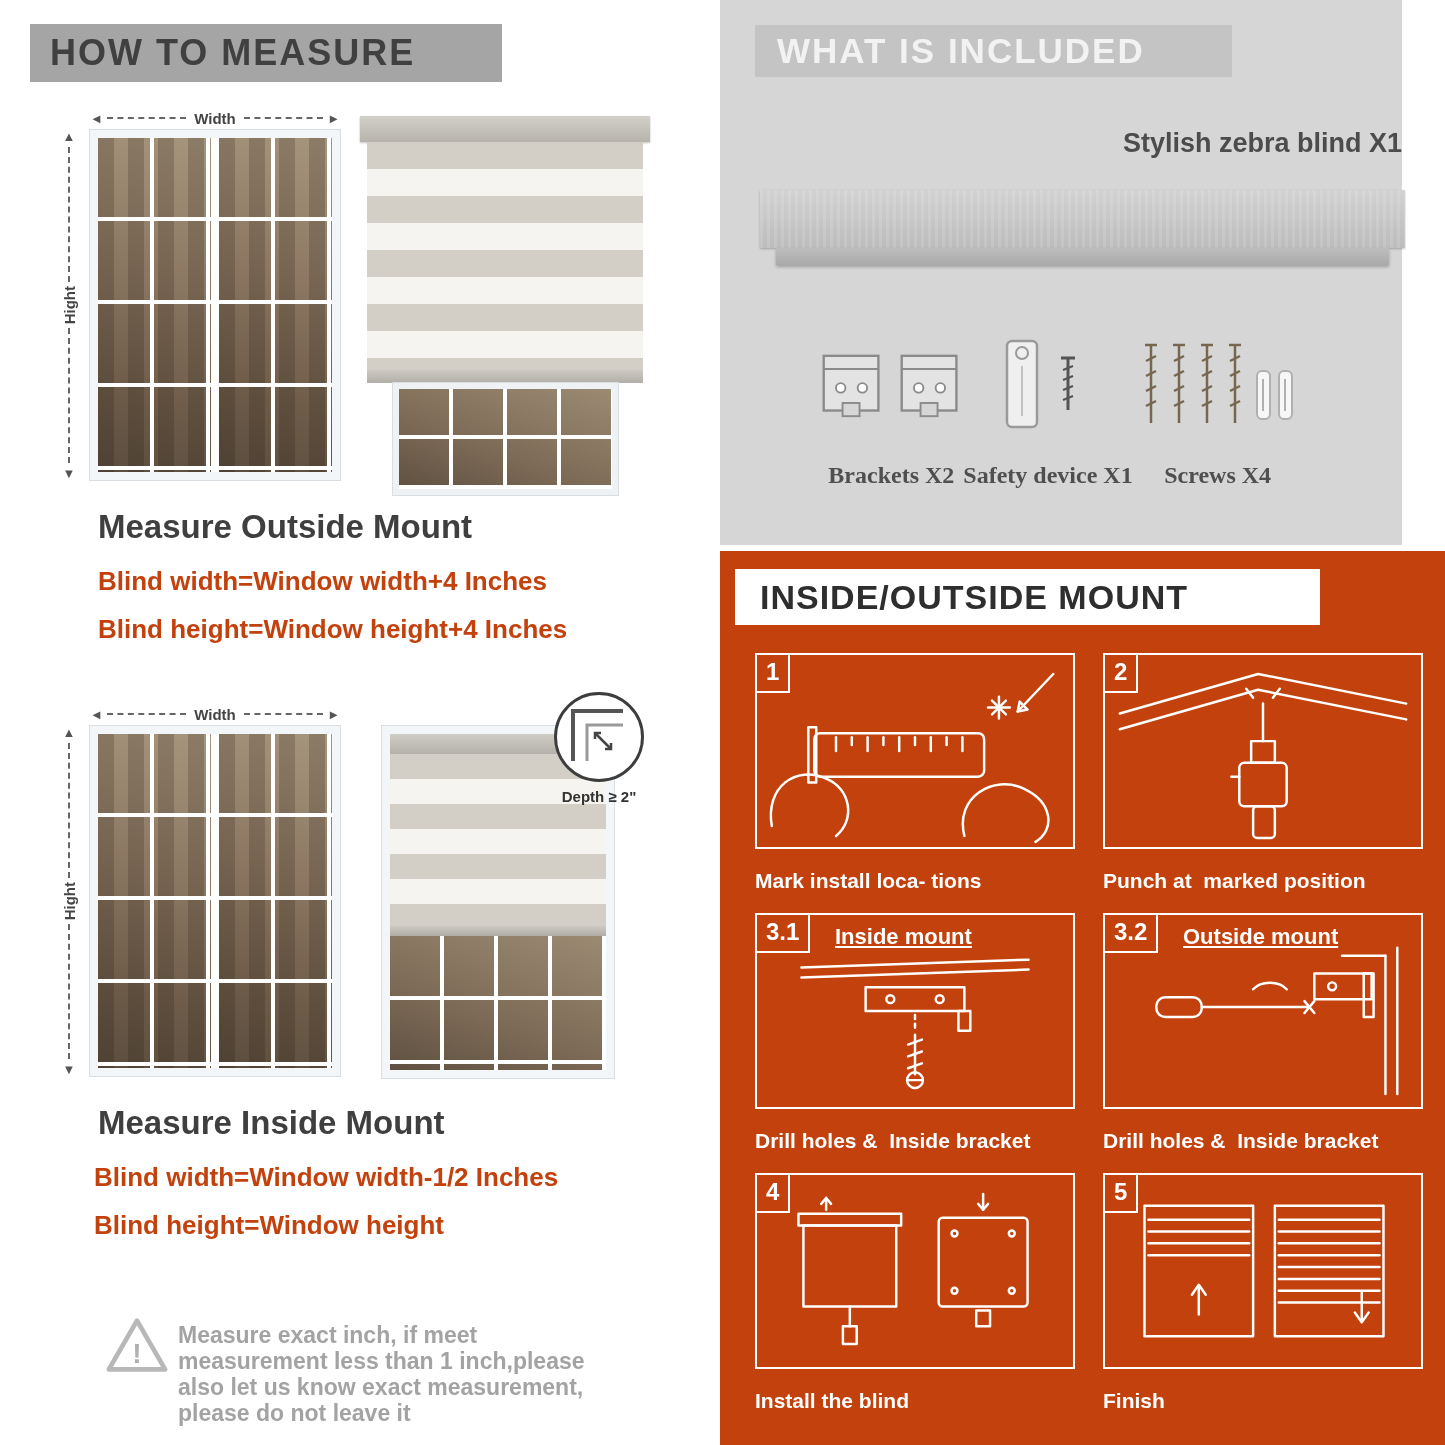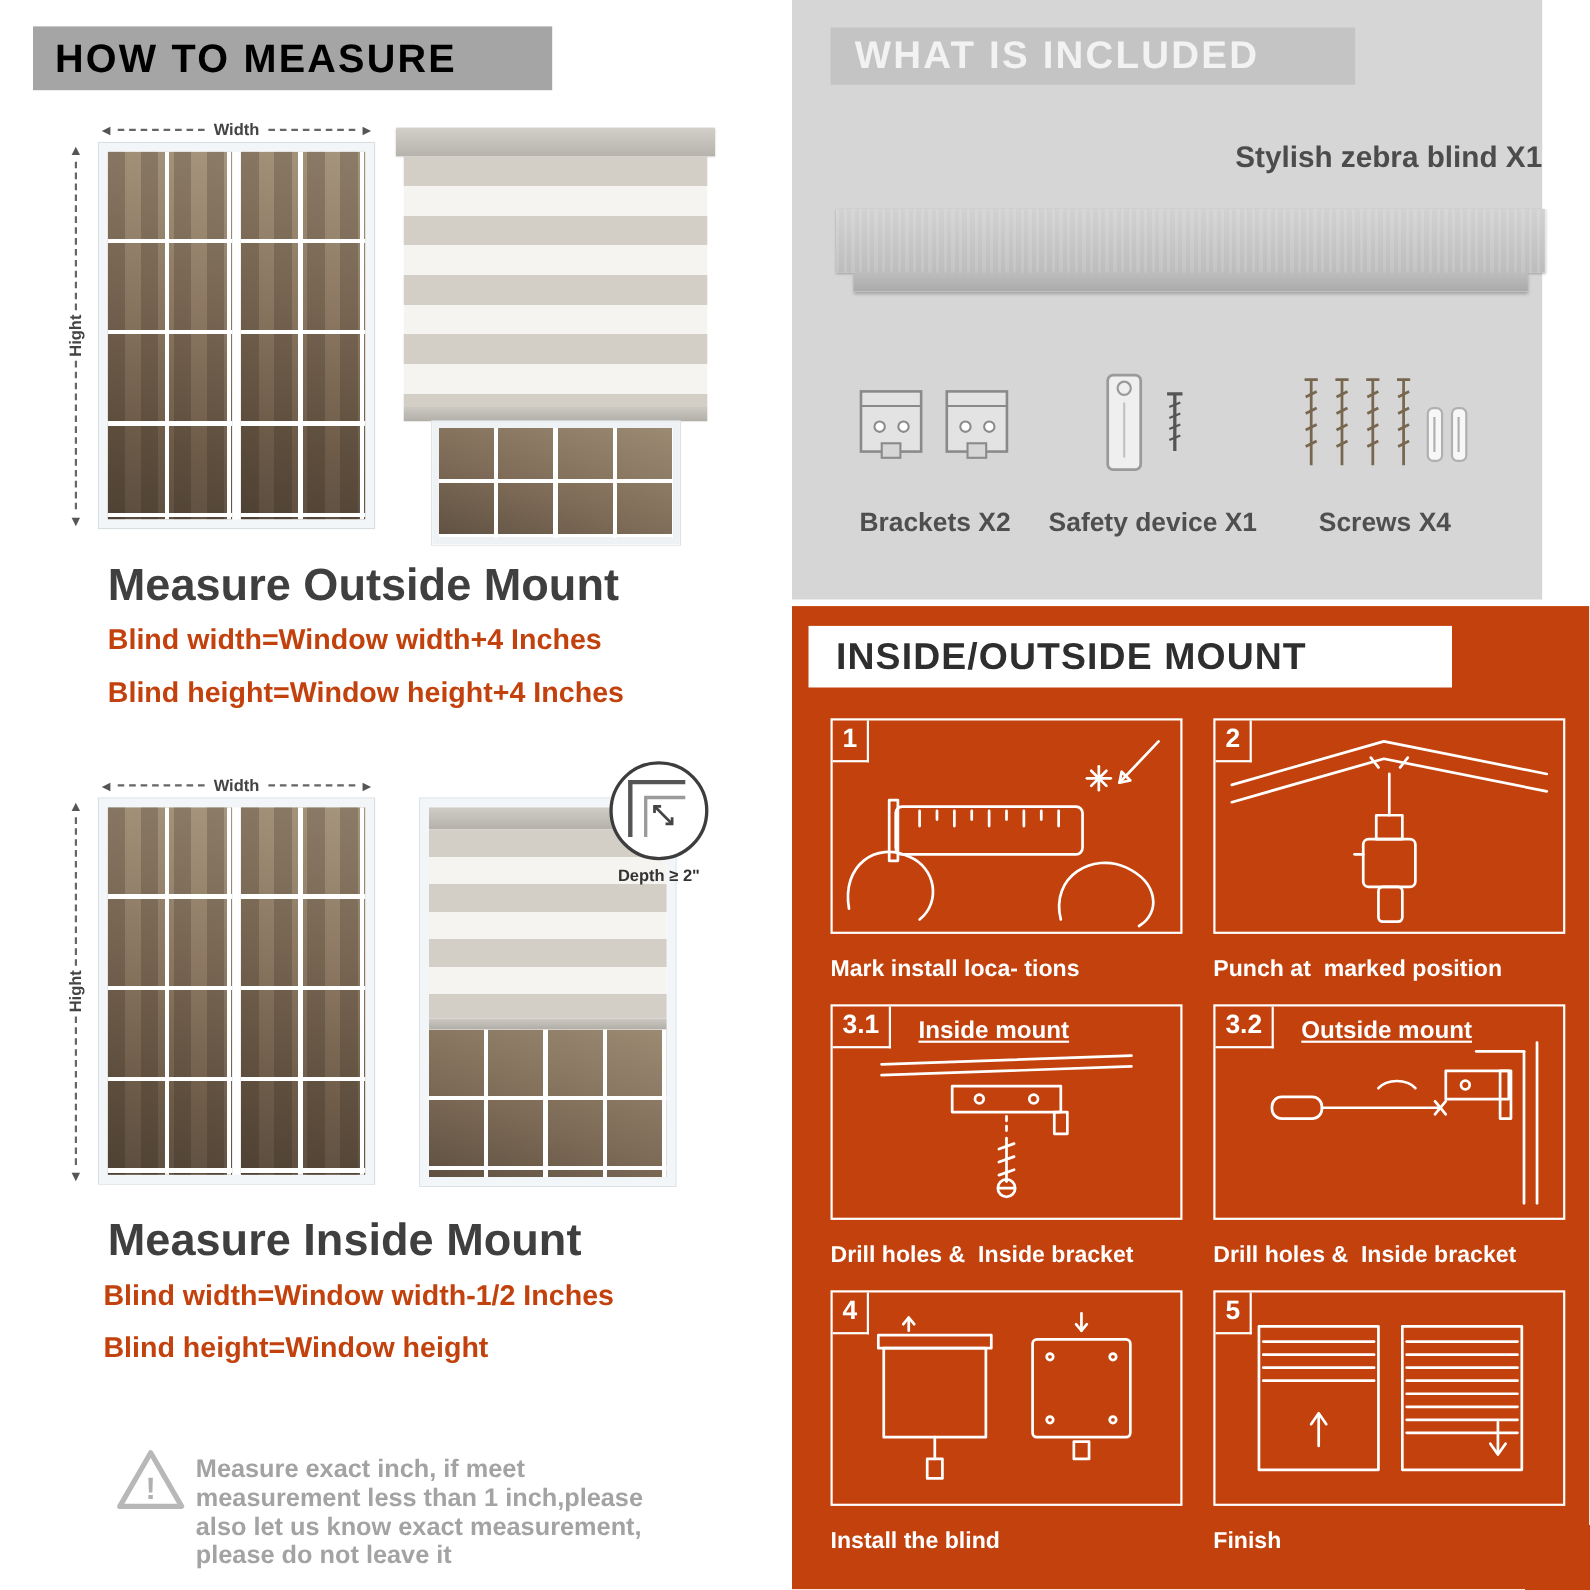--- a/index.html
+++ b/index.html
@@ -1,21 +1,21 @@
 <!DOCTYPE html>
 <html><head>
 <meta charset="utf-8">
 <style>
   html,body{margin:0;padding:0;background:#fff;}
   .page{position:relative;width:1445px;height:1445px;background:#fff;overflow:hidden;
         font-family:"Liberation Sans",sans-serif;}
 
   
   .banner-how{position:absolute;left:30px;top:24px;width:452px;height:58px;background:#a5a5a5;
-    color:#000000;font-size:36px;font-weight:bold;line-height:58px;padding-left:20px;letter-spacing:2px;}
+    color:#404040;font-size:36px;font-weight:bold;line-height:58px;padding-left:20px;letter-spacing:2px;}
 
   .winfig{position:absolute;}
   .warrow{display:flex;align-items:center;width:250px;margin-left:34px;color:#555;height:24px;}
   .warrow .dash{flex:1;border-top:2px dashed #666;height:0;margin:0 4px;}
   .warrow .ah{font-size:13px;line-height:1;}
   .alabel{font-size:15px;font-weight:bold;color:#444;padding:0 4px;}
   .figrow{display:flex;gap:8px;}
   .varrow{display:flex;flex-direction:column;align-items:center;width:26px;color:#555;}
   .varrow .vdash{flex:1;border-left:2px dashed #666;width:0;margin:4px 0;}
   .varrow .ah{font-size:13px;line-height:1;}
@@ -34,21 +34,21 @@
   .cassette{height:26px;background:linear-gradient(180deg,#d3d0ca,#b6b3ac);box-shadow:0 1px 2px rgba(0,0,0,.25);}
   .fabric{width:276px;margin:0 auto;height:228px;
     background:repeating-linear-gradient(180deg,#d3cfc7 0 27px,#f6f4f0 27px 54px);}
   .bottomrail{width:276px;margin:0 auto;height:13px;background:linear-gradient(180deg,#ccc9c2,#b2afa8);}
   .peek{width:213px;margin:0 auto;height:100px;border:6px solid #eef2f4;box-shadow:0 0 0 1px #d8dee2;
     background-image:
       repeating-linear-gradient(180deg, rgba(0,0,0,0) 0 46px, #fff 46px 50px),
       repeating-linear-gradient(90deg, rgba(0,0,0,0) 0 50px, #fff 50px 54px),
       linear-gradient(200deg,#9c8b73 0%,#7c6a56 60%,#5f5041 100%);}
 
-  .heading{position:absolute;color:#3f3f3f;font-size:41px;font-weight:bold;margin:0;}
+  .heading{position:absolute;color:#3f3f3f;font-size:33px;font-weight:bold;margin:0;}
   .bodylines{position:absolute;color:#c2410c;font-size:26px;font-weight:bold;}
   .bodylines p{margin:0 0 10px 0;line-height:38px;}
 
   .blindfig2{position:absolute;left:382px;top:726px;width:216px;height:336px;
     border:8px solid #f3f6f8;background:#fff;box-shadow:0 0 0 1px #d8dee2;}
   .blindfig2 .cassette2{height:20px;background:linear-gradient(180deg,#d0cdc7,#b4b1aa);}
   .blindfig2 .fabric2{height:172px;background:repeating-linear-gradient(180deg,#d3cfc7 0 25px,#f6f4f0 25px 50px);}
   .blindfig2 .rail2{height:10px;background:linear-gradient(180deg,#ccc9c2,#b0ada6);}
   .blindfig2 .panes2{height:134px;
     background-image:
@@ -70,21 +70,21 @@
     color:#f2f2f2;font-size:35px;font-weight:bold;line-height:52px;padding-left:22px;letter-spacing:2px;}
   .blind-title{position:absolute;left:0;right:0;top:128px;text-align:right;
     color:#4c4c4c;font-size:27px;font-weight:bold;}
   .headrail{position:absolute;left:40px;top:190px;width:645px;height:58px;
     background:
       repeating-linear-gradient(90deg, rgba(255,255,255,0.12) 0 3px, rgba(0,0,0,0) 3px 7px),
       linear-gradient(180deg,#d2d2d2,#bcbcbc);
     box-shadow:0 1px 2px rgba(0,0,0,.25);}
   .headrail-lip{position:absolute;left:56px;top:248px;width:613px;height:17px;
     background:linear-gradient(180deg,#bdbdbd,#aaaaaa);box-shadow:0 2px 3px rgba(0,0,0,.25);}
-  .parts{position:absolute;left:0;right:0;top:320px;display:flex;justify-content:space-between;padding:0 58px;}
+  .parts{position:absolute;left:0;right:0;top:320px;display:flex;justify-content:center;padding:0 58px;font-family:Liberation Serif, serif;}
   .part{display:flex;flex-direction:column;align-items:center;}
   .part .iconbox{height:132px;display:flex;align-items:center;justify-content:center;gap:12px;}
   .part .plabel{margin-top:10px;color:#4f4f4f;font-size:24px;font-weight:bold;white-space:nowrap;}
 
   
   .mount{position:absolute;left:720px;top:551px;width:725px;height:894px;background:#c2410c;}
   .banner-mount{position:absolute;left:15px;top:18px;width:560px;height:56px;background:#fff;
     color:#2e2e2e;font-size:34px;font-weight:bold;line-height:56px;padding-left:25px;letter-spacing:1px;}
   .steps-grid{position:absolute;left:35px;top:102px;display:grid;
     grid-template-columns:320px 320px;column-gap:28px;row-gap:20px;}

